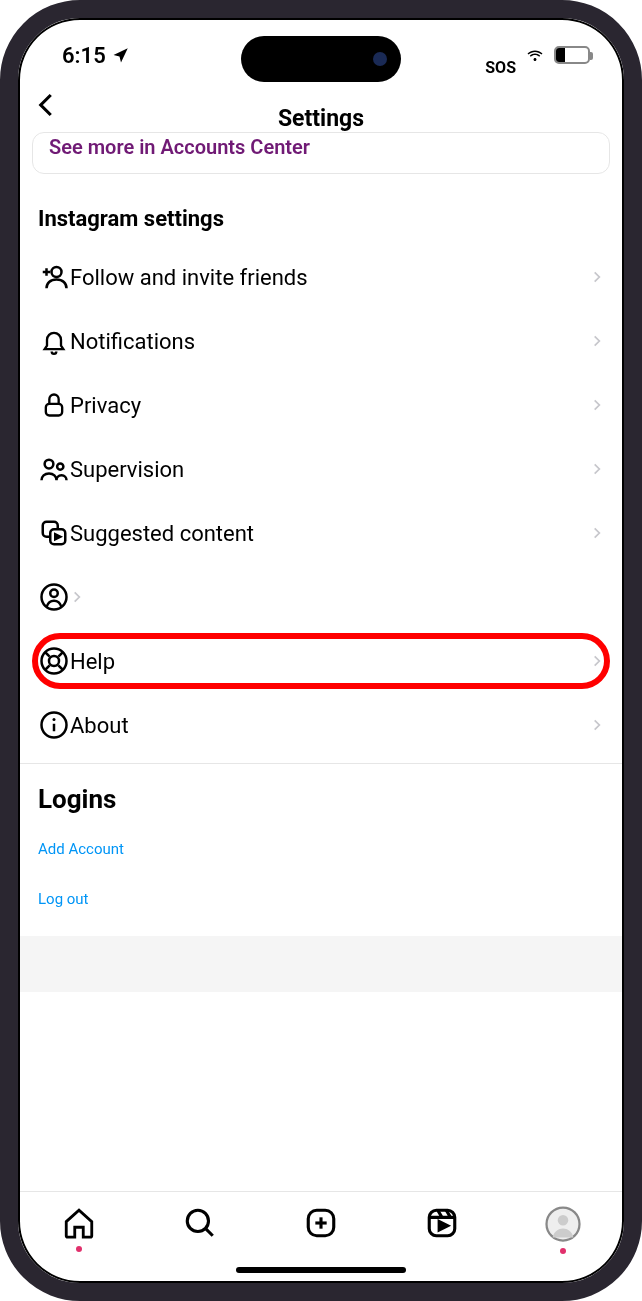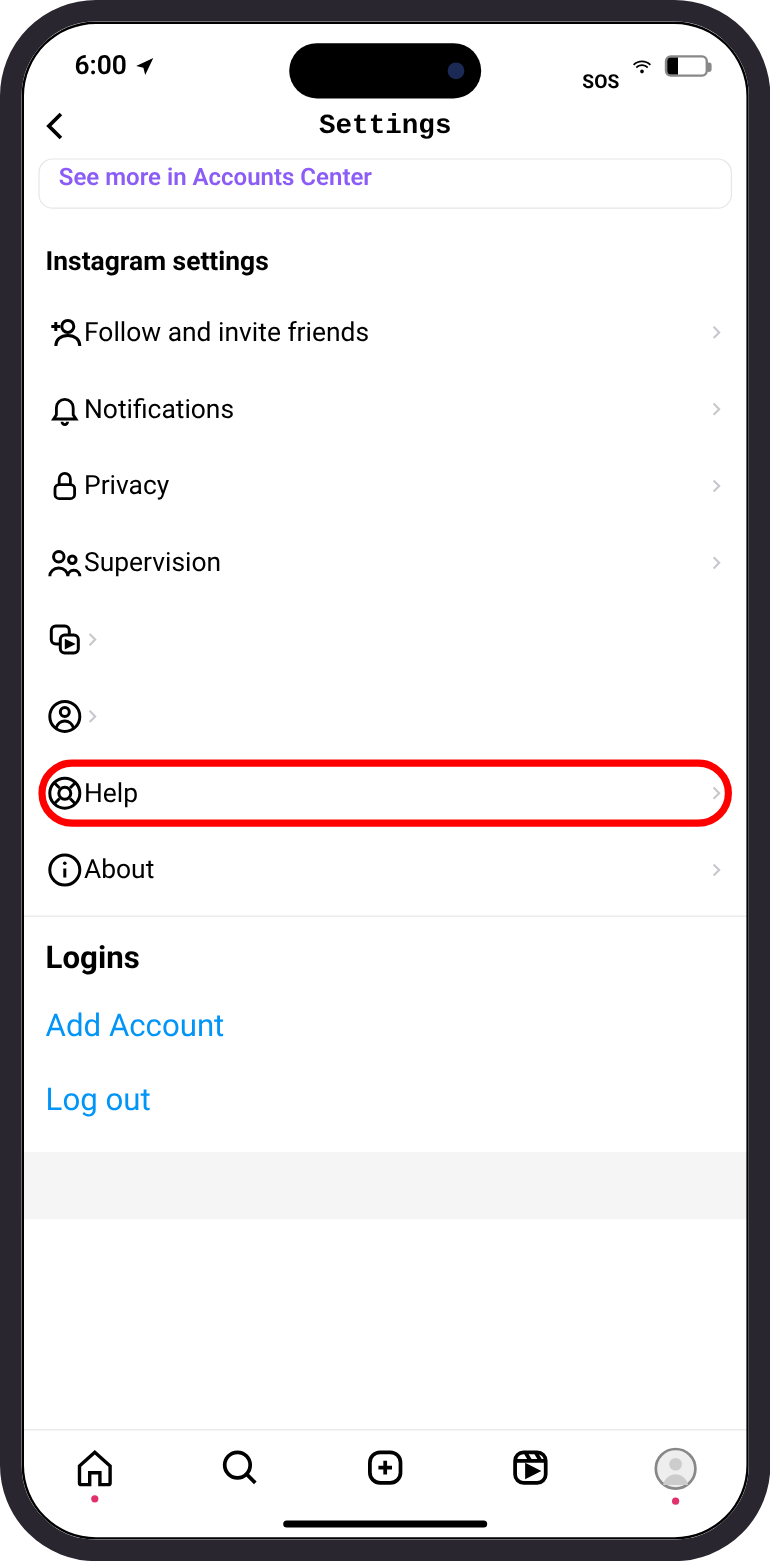--- a/index.html
+++ b/index.html
@@ -69,37 +69,36 @@
     content:""; position:absolute; right:-5px; top:4px;
     width:3px; height:8px; background:#888; border-radius:0 2px 2px 0;
   }
   .battery-fill{ width:27%; height:100%; background:#000; border-radius:3px 0 0 3px;}
   .battery-text{ position:absolute; left:0; right:0; text-align:center; font-size:12px; font-weight:700; color:#fff;}
   
   .nav-header {
     position: relative;
     height: 54px;
     display: flex;
-    align-items: center;
+    align-items: flex-end;
     justify-content: center;
-    font-family: Liberation Mono, monospace;
   }
   .back-btn {
     position: absolute; left: 14px; top: 50%; transform: translateY(-50%);
     width: 30px; height: 30px;
   }
   .nav-title { font-size: 23px; font-weight: 700; }
   
   .ac-card {
     margin: 0 14px 22px;
     border: 1px solid #e6e6e6;
     border-radius: 12px;
     padding: 2px 16px 14px;
   }
-  .ac-link { color: #8b5cf6; font-size: 20px; font-weight: 600; }
+  .ac-link { color: #701a75; font-size: 20px; font-weight: 600; }
   
   .section-title {
     font-size: 22px; font-weight: 700;
     padding: 10px 20px 14px;
   }
   .row {
     display: flex; align-items: center;
     padding: 16px 20px;
     position: relative;
   }
@@ -108,21 +107,21 @@
   .chevron { color: #c7c7cc; }
   .highlight {
     position: absolute;
     left: 14px; right: 14px; top: 4px; bottom: 4px;
     border: 6px solid #ff0000;
     border-radius: 36px;
     pointer-events: none;
   }
   .divider { height:1px; background:#e6e6e6; margin: 6px 0 0; }
   .logins-title { font-size:26px; font-weight:700; padding: 20px 20px 10px; }
-  .login-link { color:#0095f6; font-size:26px; padding: 16px 20px; }
+  .login-link { color:#0095f6; font-size:15px; padding: 16px 20px; }
   .grey-spacer{ height:56px; background:#f5f5f5; margin-top:12px;}
   
   .tab-bar {
     position:absolute; left:0; right:0; bottom:0;
     height: 92px;
     border-top:1px solid #e6e6e6;
     background:#fff;
     display:flex; justify-content:space-around; align-items:flex-start;
     padding-top:14px;
   }
@@ -136,21 +135,21 @@
 </style>
 </head>
 <body>
 
 <div class="screen">
 
   <div class="dynamic-island"></div>
 
   <div class="status-bar">
     <div class="status-left">
-      <span>6:00</span>
+      <span>6:15</span>
       <svg width="18" height="18" viewBox="0 0 24 24" fill="#000">
           <path d="M2 12l19-9-9 19-2-8-8-2z"></path>
         </svg>
     </div>
     <div class="status-right">
       <span style="font-size:16px;font-weight:700;margin-top:24px;">SOS</span>
       <svg width="22" height="18" viewBox="0 0 24 24" fill="#000">
           <path d="M12 20c1.1 0 2-.9 2-2s-.9-2-2-2-2 .9-2 2 .9 2 2 2zm-5.6-5.6c3.1-3.1 8.1-3.1 11.2 0l1.4-1.4c-3.9-3.9-10.1-3.9-14 0l1.4 1.4zM2 10l1.4 1.4c4.7-4.7 12.4-4.7 17.2 0L22 10c-5.5-5.5-14.5-5.5-20 0z"></path>
         </svg>
       <div class="battery">
@@ -237,20 +236,21 @@
   </div>
 
   <div class="row">
     <span class="row-icon">
       <svg width="30" height="30" viewBox="0 0 24 24" fill="none" stroke="#000" stroke-width="2">
           <rect x="3" y="3" width="12" height="12" rx="3"></rect>
           <rect x="9" y="9" width="12" height="12" rx="3" fill="#fff"></rect>
           <polygon points="13,13 13,17 17,15" fill="#000"></polygon>
         </svg>
     </span>
+    <span class="row-label">Suggested content</span>
     <span class="chevron">
       <svg width="14" height="18" viewBox="0 0 24 24" fill="none" stroke="#c7c7cc" stroke-width="3">
           <polyline points="8 4 16 12 8 20"></polyline>
         </svg>
     </span>
   </div>
 
   <div class="row">
     <span class="row-icon">
       <svg width="30" height="30" viewBox="0 0 24 24" fill="none" stroke="#000" stroke-width="2">

